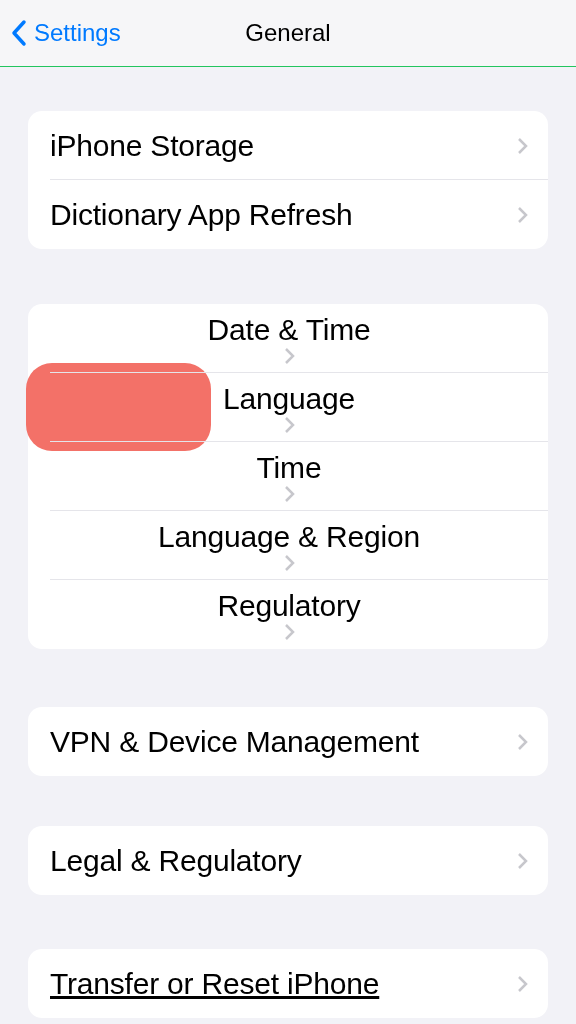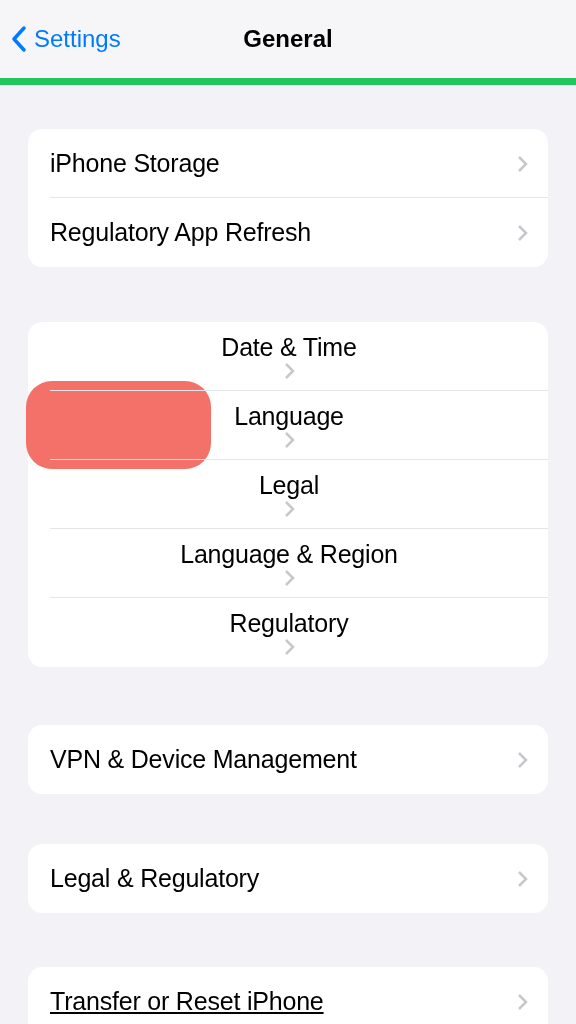--- a/index.html
+++ b/index.html
@@ -9,25 +9,25 @@
       font-family: -apple-system, BlinkMacSystemFont, "Helvetica Neue", sans-serif;
     }
     body {
       width: 576px;
       height: 1024px;
       background: #f2f2f7;
       overflow: hidden;
     }
     .nav-bar {
       background: #f6f6f8;
-      height: 85px;
-      display: flex;
-      align-items: center;
-      position: relative;
-      border-bottom: 7px solid #22c55e;
+      height: 67px;
+      display: flex;
+      align-items: center;
+      position: relative;
+      border-bottom: 1px solid #22c55e;
       padding: 0 10px;
     }
     .back-button {
       display: flex;
       align-items: center;
       color: #007aff;
       font-size: 24px;
       cursor: pointer;
     }
     .chevron-back {
@@ -36,21 +36,21 @@
       margin-right: 6px;
     }
     .chevron-back svg {
       display: block;
     }
     .nav-title {
       position: absolute;
       left: 50%;
       transform: translateX(-50%);
       font-size: 24px;
-      font-weight: 700;
+      font-weight: 400;
       color: #000;
     }
     .content {
       padding: 0 28px;
     }
     .group {
       background: #fff;
       border-radius: 14px;
       margin-top: 44px;
       overflow: visible;
@@ -84,21 +84,21 @@
     .row:not(:last-child)::after {
       content: "";
       position: absolute;
       bottom: 0;
       left: 22px;
       right: 0;
       height: 1px;
       background: #e5e5ea;
     }
     .row-label {
-      font-size: 25px;
+      font-size: 30px;
       color: #000;
       letter-spacing: -0.2px;
     }
     .chevron-right {
       width: 11px;
       height: 18px;
       fill: none;
       stroke: #c7c7cc;
       stroke-width: 2.5;
     }
@@ -140,21 +140,21 @@
 <div class="content">
 
   <div class="group">
     <div class="row">
       <span class="row-label">iPhone Storage</span>
       <svg class="chevron-right" viewBox="0 0 11 18">
           <polyline points="2,2 9,9 2,16"></polyline>
         </svg>
     </div>
     <div class="row">
-      <span class="row-label">Regulatory App Refresh</span>
+      <span class="row-label">Dictionary App Refresh</span>
       <svg class="chevron-right" viewBox="0 0 11 18">
           <polyline points="2,2 9,9 2,16"></polyline>
         </svg>
     </div>
   </div>
 
   <div class="group group-2">
     <div class="highlight"></div>
     <div class="row">
       <div class="row-inner">
@@ -167,21 +167,21 @@
     <div class="row">
       <div class="row-inner">
         <span class="row-label">Language</span>
         <svg class="chevron-right" viewBox="0 0 11 18">
             <polyline points="2,2 9,9 2,16"></polyline>
           </svg>
       </div>
     </div>
     <div class="row">
       <div class="row-inner">
-        <span class="row-label">Legal</span>
+        <span class="row-label">Time</span>
         <svg class="chevron-right" viewBox="0 0 11 18">
             <polyline points="2,2 9,9 2,16"></polyline>
           </svg>
       </div>
     </div>
     <div class="row">
       <div class="row-inner">
         <span class="row-label">Language &amp; Region</span>
         <svg class="chevron-right" viewBox="0 0 11 18">
             <polyline points="2,2 9,9 2,16"></polyline>

